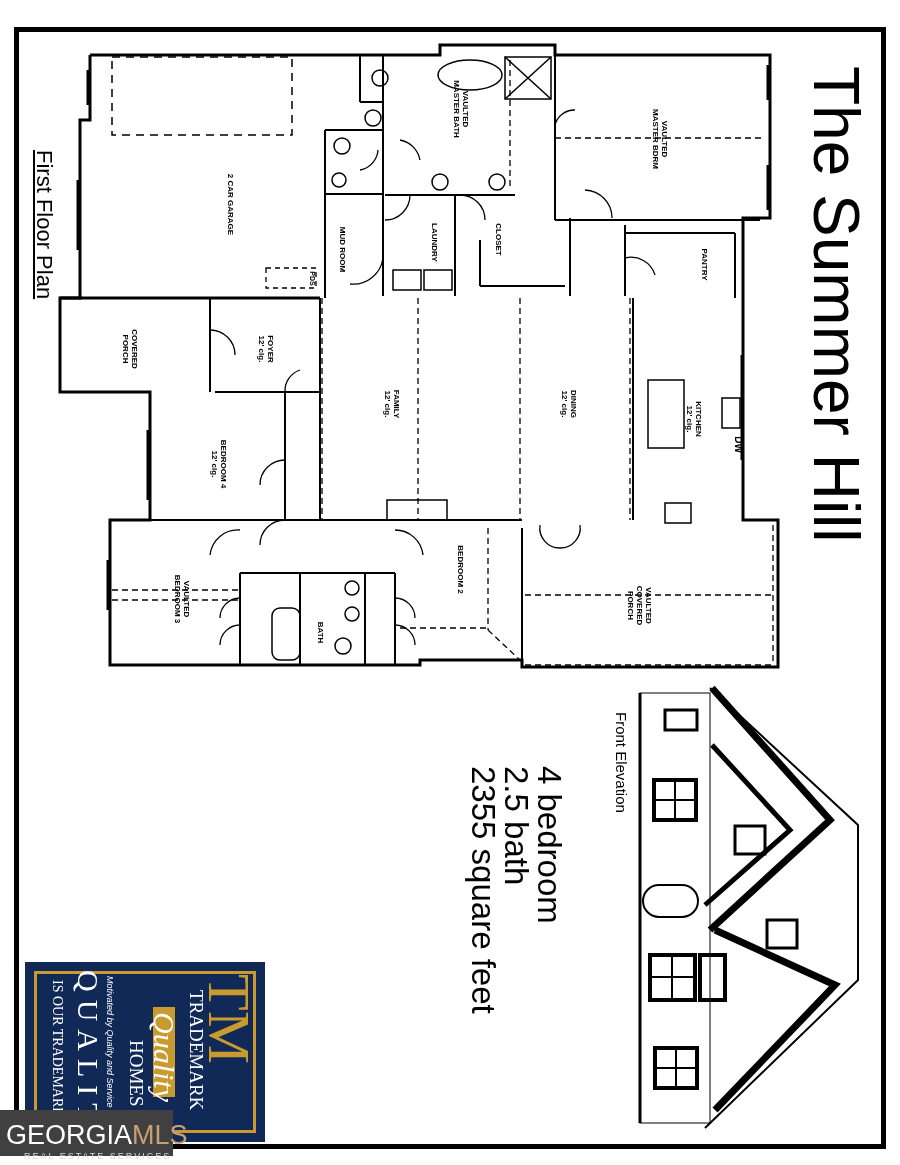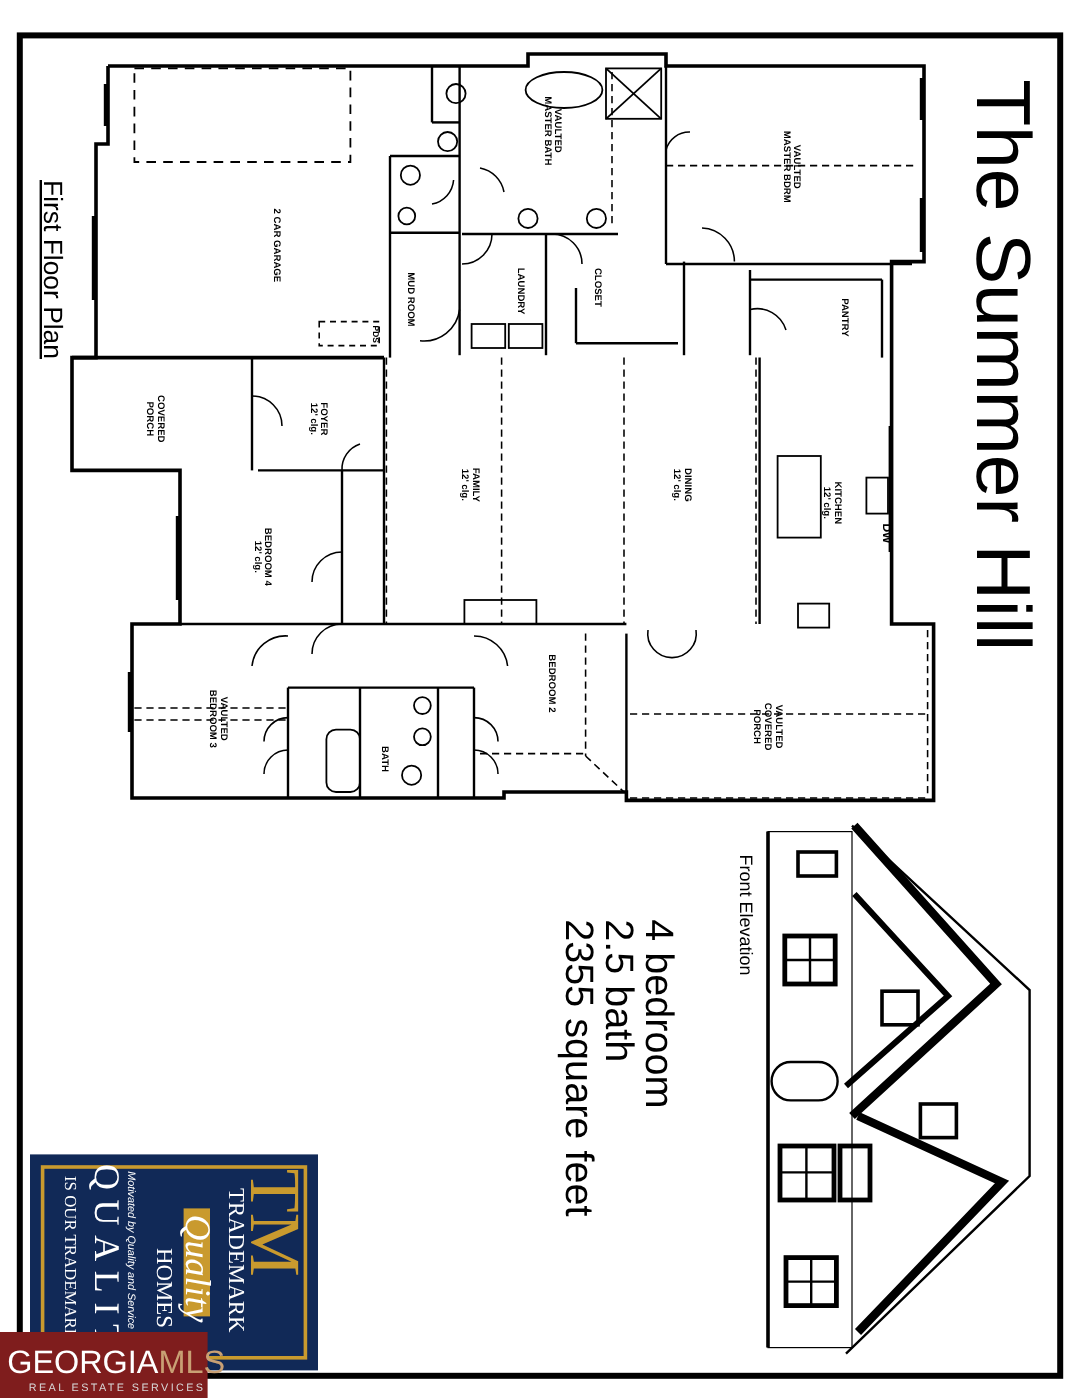--- a/index.html
+++ b/index.html
@@ -9,21 +9,21 @@
   .vt{position:absolute;transform-origin:left top;white-space:nowrap;color:#000;}
   .title{left:868px;top:66px;transform:rotate(90deg);font-size:64px;line-height:64px;letter-spacing:0px;}
   .subtitle{left:55px;top:150px;transform:rotate(90deg);font-size:22px;line-height:22px;text-decoration:underline;}
   .stats{left:566px;top:766px;transform:rotate(90deg);font-size:33px;line-height:34px;}
   .stats div{height:33px;}
   .elev-label{left:630px;top:712px;transform:rotate(90deg);font-size:15px;}
   .room{position:absolute;transform:rotate(90deg);transform-origin:center center;font-size:8px;font-weight:bold;text-align:center;line-height:9px;white-space:nowrap;}
   .logo{position:absolute;left:25px;top:962px;width:240px;height:180px;background:#112957;}
   .logo-inner{position:absolute;left:9px;top:9px;right:9px;bottom:9px;border:3px solid #c99a2e;}
   .logo-text{position:absolute;transform:rotate(90deg);transform-origin:left top;white-space:nowrap;color:#fff;}
-  .mls{position:absolute;left:0;top:1110px;width:173px;height:56px;background:#7f1d1d;}
+  .mls{position:absolute;left:0;top:1110px;width:173px;height:46px;background:#404040;}
   .mls-main{position:absolute;left:6px;top:10px;font-size:27px;color:#fff;letter-spacing:0px;}
   .mls-main span{color:#c9a074;}
   .mls-sub{position:absolute;left:24px;top:41px;font-size:9px;color:#d8d8d8;letter-spacing:2px;}
 </style>
 </head>
 <body>
 
 <div class="frame"></div>
 
 <svg width="900" height="1165" stroke="#000" fill="none" stroke-width="2">

